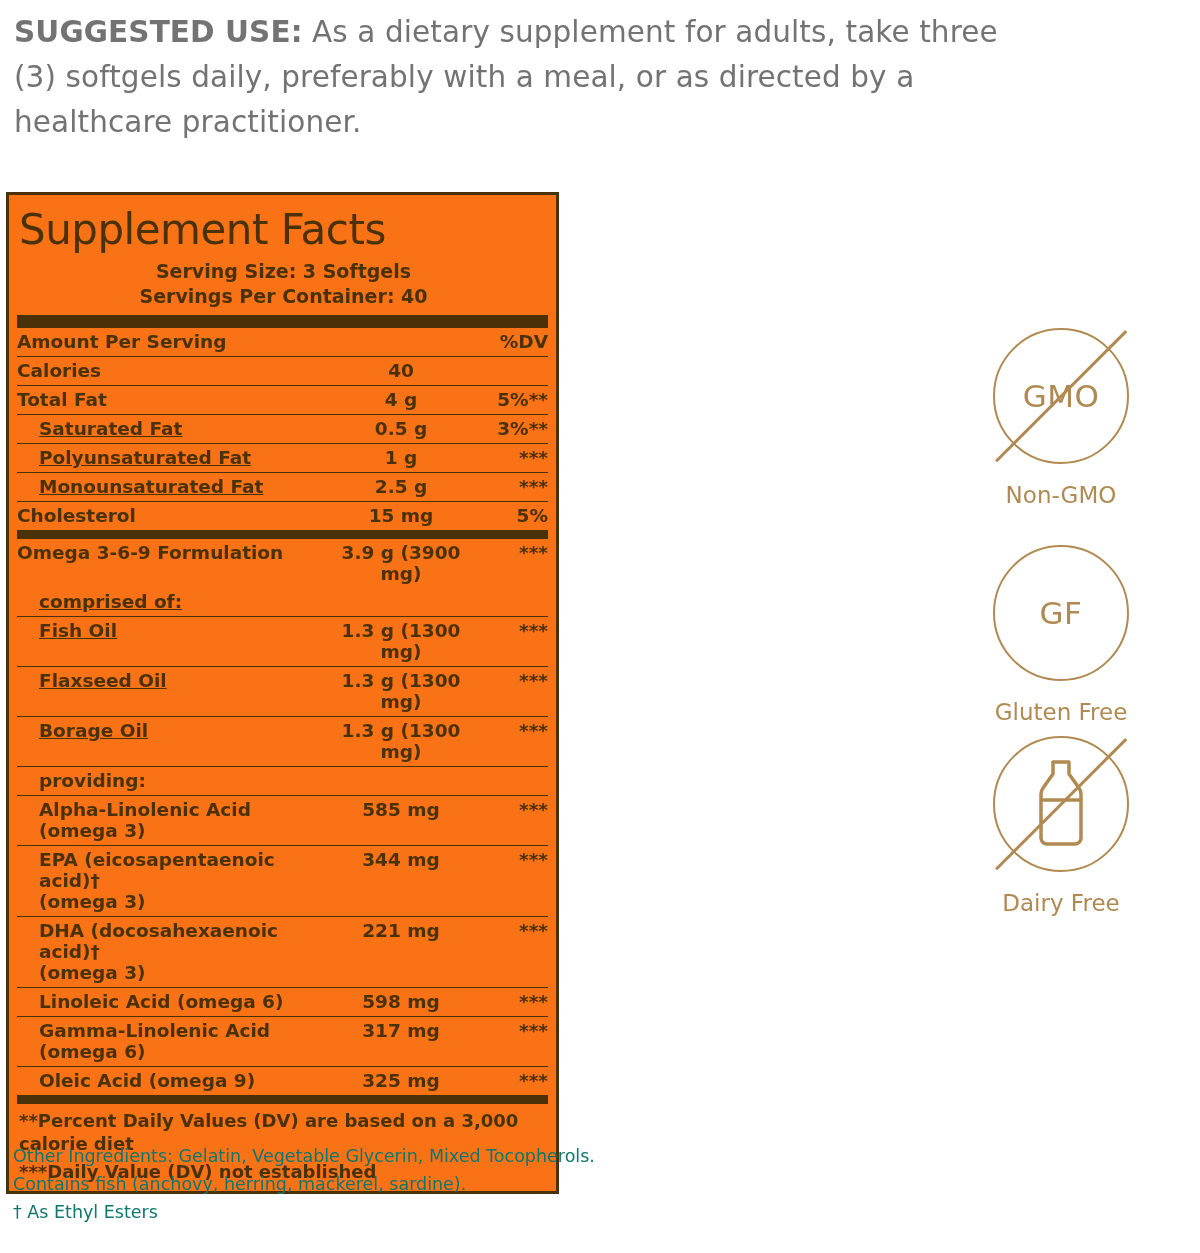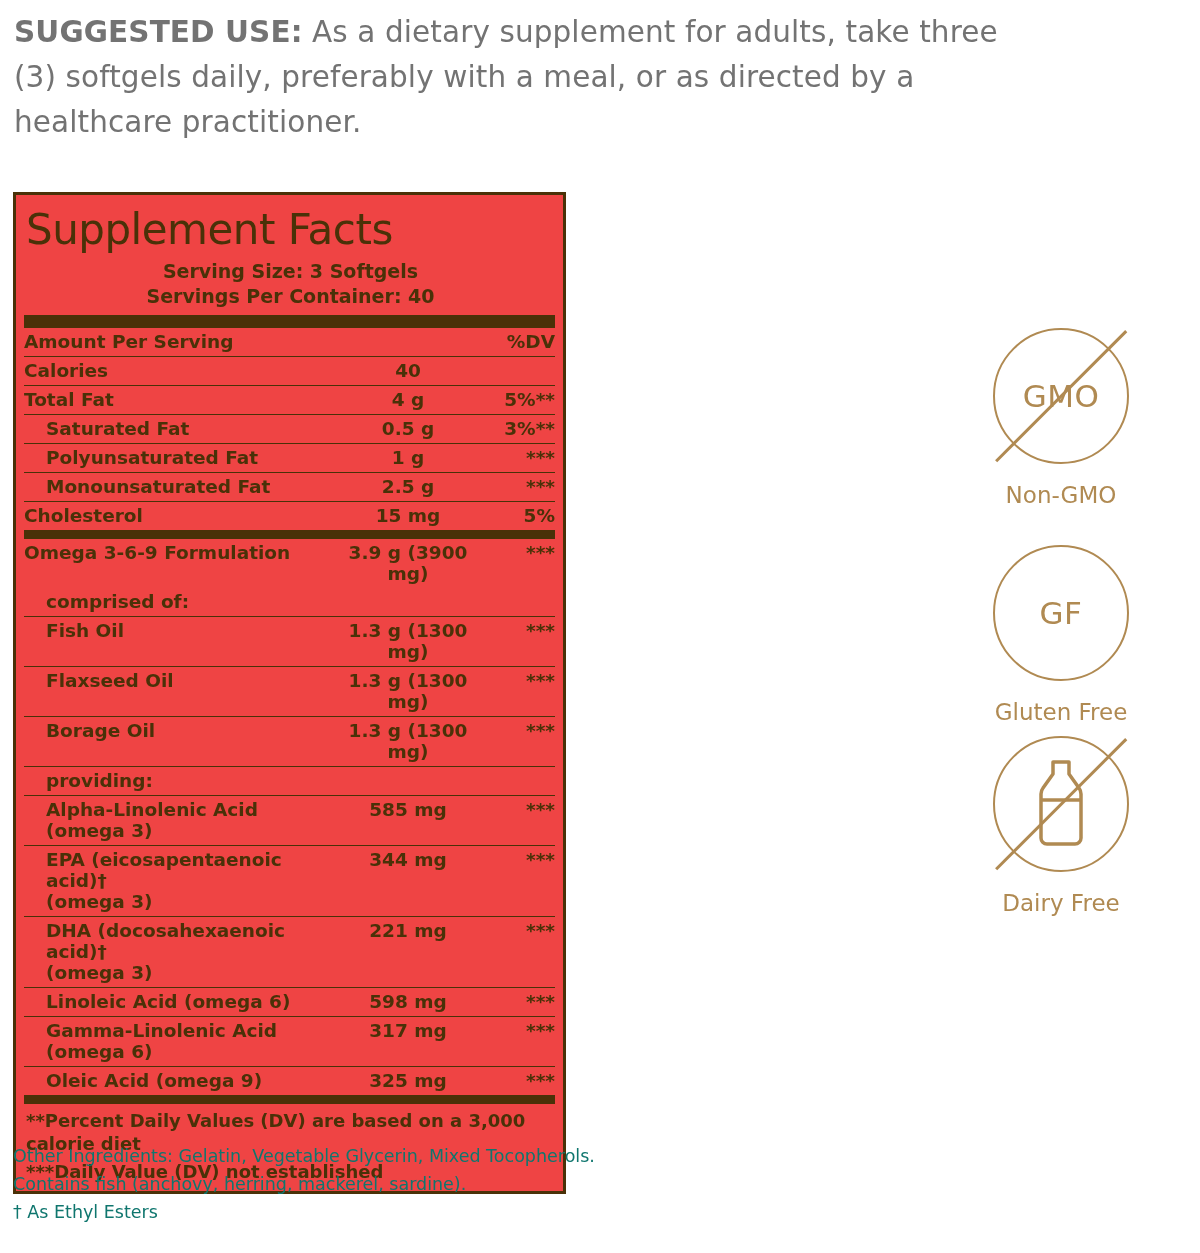--- a/index.html
+++ b/index.html
@@ -27,26 +27,26 @@
     color: #737373;
     letter-spacing: 0.1px;
   }
   #suggested-use .lead {
     font-weight: bold;
   }
 
   
   #sf-panel {
     position: absolute;
-    left: 13px;
+    left: 6px;
     top: 192px;
     width: 553px;
     border: 3px solid #4a3108;
     box-sizing: border-box;
-    background: #ef4444;
+    background: #f97316;
     padding: 4px 8px 8px 8px;
   }
   #sf-title {
     font-size: 42px;
     line-height: 54px;
     color: #4a3108;
     font-weight: normal;
     letter-spacing: -0.5px;
     margin: 4px 0 2px 2px;
   }
@@ -75,21 +75,21 @@
   }
   table.sf td {
     padding: 3px 0 4px 0;
     vertical-align: top;
     border-bottom: 1.5px solid #4a3108;
   }
   table.sf tr.no-rule td { border-bottom: none; }
   td.name { font-weight: bold; text-align: left; }
   td.amt  { font-weight: bold; text-align: center; width: 150px; }
   td.dv   { font-weight: bold; text-align: right; width: 72px; padding-right: 4px; }
-  .ind1 { padding-left: 22px !important; }
+  .ind1 { padding-left: 22px !important; text-decoration: underline; }
   .ind2 { padding-left: 22px !important; }
   .hdr td { border-bottom: 1.5px solid #4a3108; }
 
   .footnote {
     font-size: 18px;
     font-weight: bold;
     line-height: 23px;
     color: #4a3108;
     margin-top: 5px;
     margin-left: 2px;

